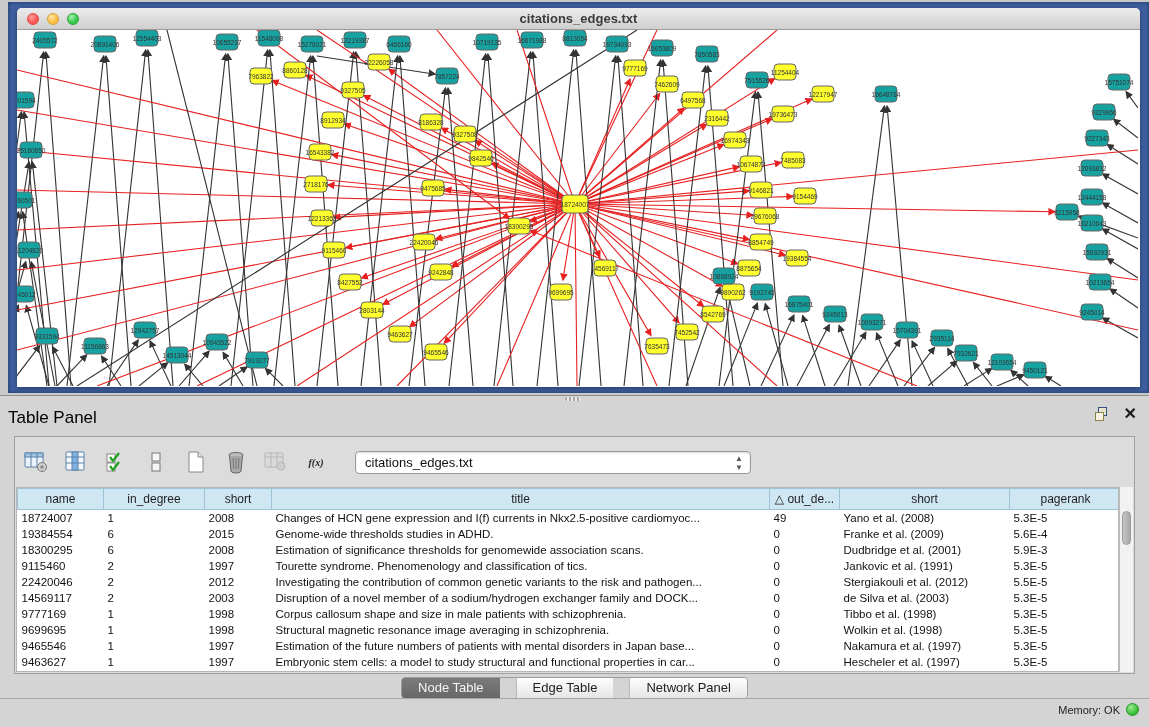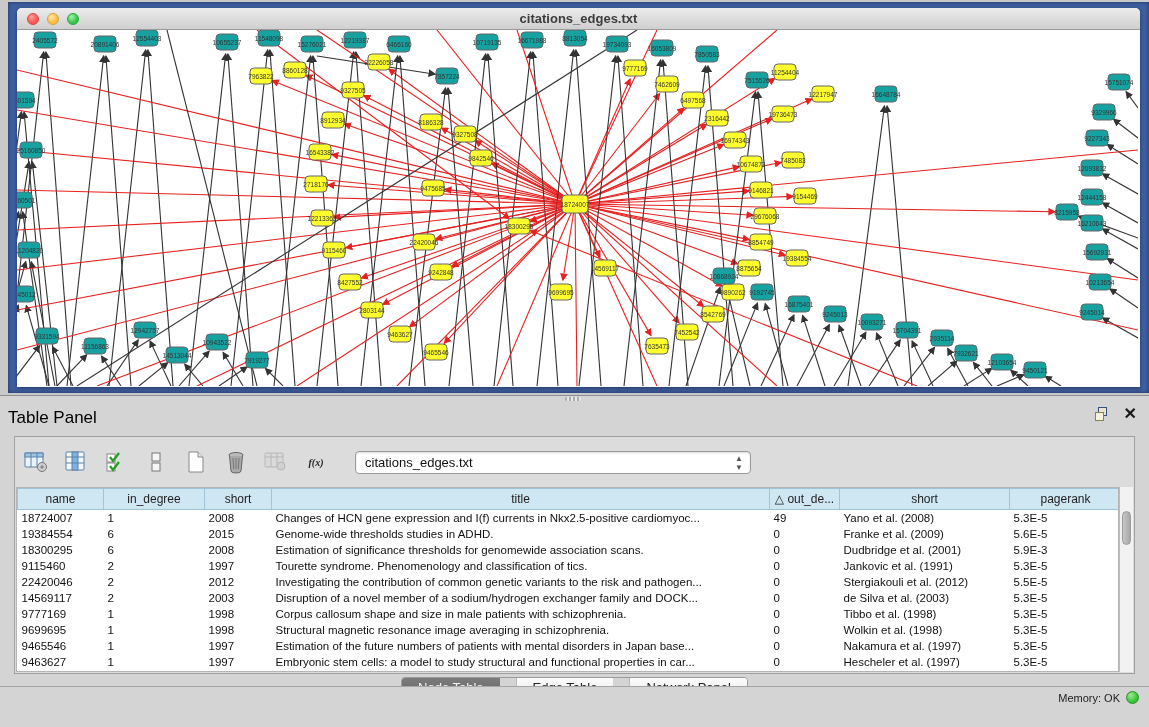--- a/index.html
+++ b/index.html
@@ -61,21 +61,21 @@
             background:linear-gradient(90deg,#c6c6c6,#a8a8a8); border:1px solid #9a9a9a; }
 
   .tabs-row { position:absolute; left:0; top:281px; width:100%; display:flex; justify-content:center; }
   .seg { display:flex; border:1px solid #9b9b9b; border-radius:4px; overflow:hidden;
          box-shadow:0 1px 1px rgba(255,255,255,.7);gap:16px; }
   .seg .s { font-size:13px; padding:2px 16px 3px; background:linear-gradient(#fdfdfd,#e6e6e6);
             color:#222; border-left:1px solid #b9b9b9; }
   .seg .s:first-child { border-left:none; }
   .seg .s.sel { background:linear-gradient(#7b7b7b,#676767); color:#f4f4f4; }
 
-  .status-bar { position:absolute; left:0; bottom:16px; width:100%; height:25px; border-top:1px solid #a5a5a5;
+  .status-bar { position:absolute; left:0; bottom:4px; width:100%; height:25px; border-top:1px solid #a5a5a5;
                 background:#d4d4d4; }
   .status-right { position:absolute; right:10px; top:4px; display:flex; align-items:center; gap:6px; }
   .mem-label { font-size:11px; color:#222; }
   .mem-dot { width:13px; height:13px; border-radius:50%; border:1px solid #2a8f2a;
              background:radial-gradient(circle at 35% 30%, #9ceb8f,#35c135 65%); }
 </style>
 </head>
 <body>
 
 <div class="top-section">
@@ -739,21 +739,21 @@
               <td>Yano et al. (2008)</td>
               <td>5.3E-5</td>
             </tr>
             <tr>
               <td>19384554</td>
               <td>6</td>
               <td>2015</td>
               <td>Genome-wide thresholds studies in ADHD.</td>
               <td>0</td>
               <td>Franke et al. (2009)</td>
-              <td>5.6E-5</td>
+              <td>5.6E-4</td>
             </tr>
             <tr>
               <td>18300295</td>
               <td>6</td>
               <td>2008</td>
               <td>Estimation of significance thresholds for genomewide association scans.</td>
               <td>0</td>
               <td>Dudbridge et al. (2001)</td>
               <td>5.9E-3</td>
             </tr>

